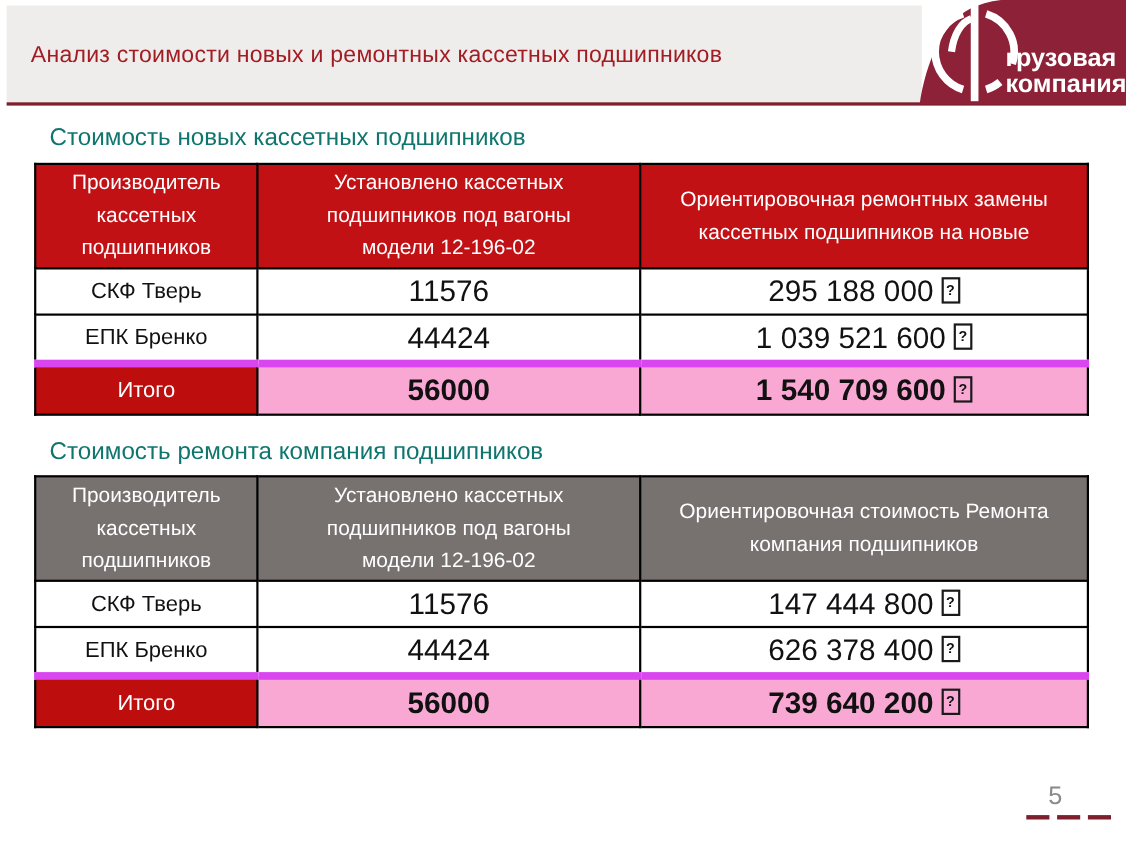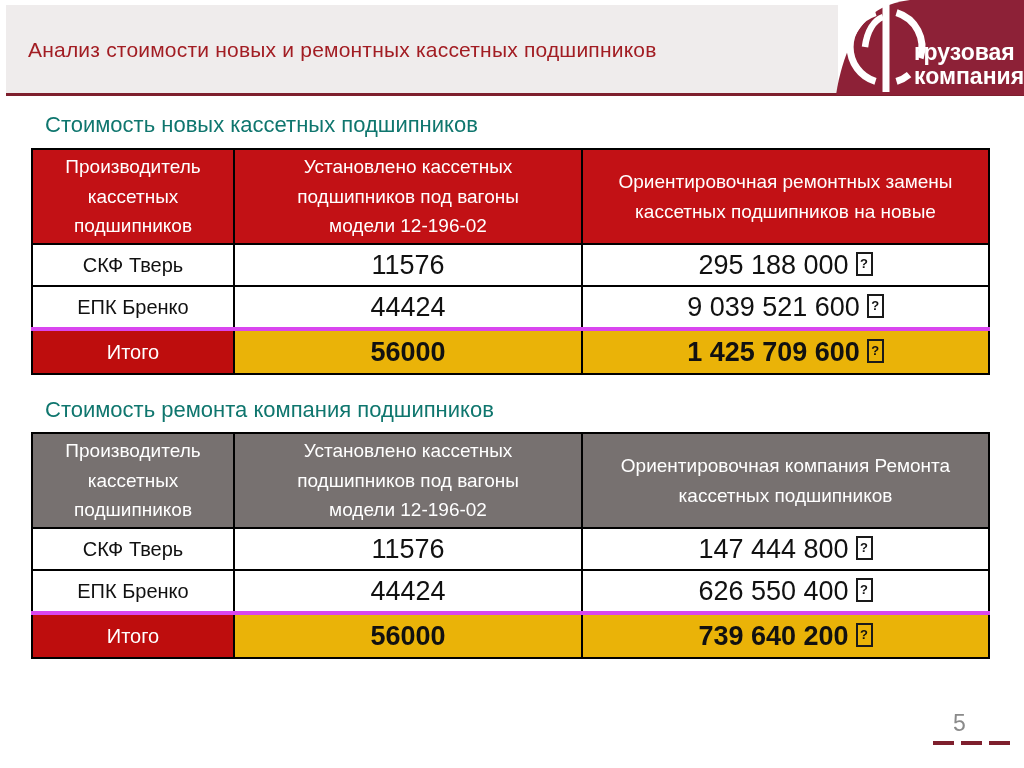--- a/index.html
+++ b/index.html
@@ -44,26 +44,26 @@
   .cost-table th{
     height:93px;font-weight:normal;color:#ffffff;font-size:19px;line-height:1.55;
     padding:0 22px;
   }
   .cost-table th.c2h, .cost-table th.c3h{padding:0 30px;}
   .theme-red th{background:#C21115;}
   .theme-gray th{background:#777170;}
   .cost-table td{height:38px;background:#ffffff;color:#111;}
   .cost-table td.name{font-size:20px;}
   .cost-table td.num{font-size:27px;}
-  .cost-table tr.total td{border-top:4px solid #d946ef;height:40px;}
+  .cost-table tr.total td{border-top:7px solid #d946ef;height:40px;}
   .cost-table tr.total td.label{
     background:#BE0D0D;color:#ffffff;font-size:20px;
   }
   .cost-table tr.total td.num{
-    background:#eab308;font-weight:bold;
+    background:#f9a8d4;font-weight:bold;
   }
   
   .tofu{
     display:inline-block;width:13px;height:20px;border:2px solid #1a1a1a;
     font-size:13px;line-height:19px;text-align:center;font-weight:600;
     margin-left:7px;transform:translateY(-2px);vertical-align:middle;
   }
   tr.total .tofu{font-weight:bold;}
   
   .page-number{
@@ -113,55 +113,55 @@
   </thead>
   <tbody>
     <tr>
       <td class="name">СКФ Тверь</td>
       <td class="num">11576</td>
       <td class="num"><span>295 188 000</span><span class="tofu">?</span></td>
     </tr>
     <tr>
       <td class="name">ЕПК Бренко</td>
       <td class="num">44424</td>
-      <td class="num"><span>9 039 521 600</span><span class="tofu">?</span></td>
+      <td class="num"><span>1 039 521 600</span><span class="tofu">?</span></td>
     </tr>
     <tr class="total">
       <td class="label">Итого</td>
       <td class="num">56000</td>
-      <td class="num"><span>1 425 709 600</span><span class="tofu">?</span></td>
+      <td class="num"><span>1 540 709 600</span><span class="tofu">?</span></td>
     </tr>
   </tbody>
 </table>
 
 <div id="s2-title" class="section-title">Стоимость ремонта компания подшипников</div>
 
 <table id="table-2" class="cost-table theme-gray">
   <colgroup>
       <col class="c1">
       <col class="c2">
       <col class="c3">
     </colgroup>
   <thead>
     <tr>
       <th class="c1h">Производитель кассетных подшипников</th>
       <th class="c2h">Установлено кассетных подшипников под вагоны модели 12-196-02</th>
-      <th class="c3h">Ориентировочная компания Ремонта кассетных подшипников</th>
+      <th class="c3h">Ориентировочная стоимость Ремонта компания подшипников</th>
     </tr>
   </thead>
   <tbody>
     <tr>
       <td class="name">СКФ Тверь</td>
       <td class="num">11576</td>
       <td class="num"><span>147 444 800</span><span class="tofu">?</span></td>
     </tr>
     <tr>
       <td class="name">ЕПК Бренко</td>
       <td class="num">44424</td>
-      <td class="num"><span>626 550 400</span><span class="tofu">?</span></td>
+      <td class="num"><span>626 378 400</span><span class="tofu">?</span></td>
     </tr>
     <tr class="total">
       <td class="label">Итого</td>
       <td class="num">56000</td>
       <td class="num"><span>739 640 200</span><span class="tofu">?</span></td>
     </tr>
   </tbody>
 </table>
 
 <div class="page-number">5</div>

